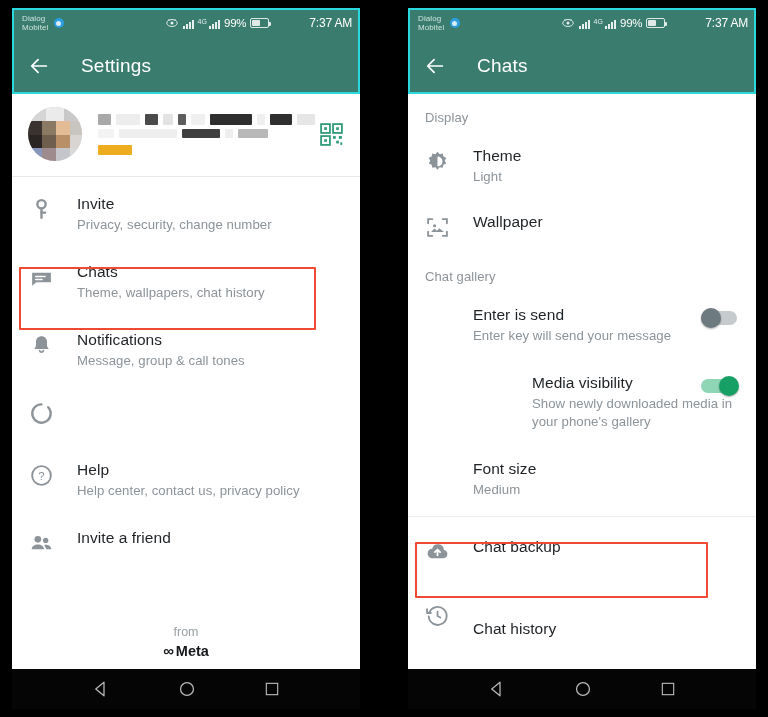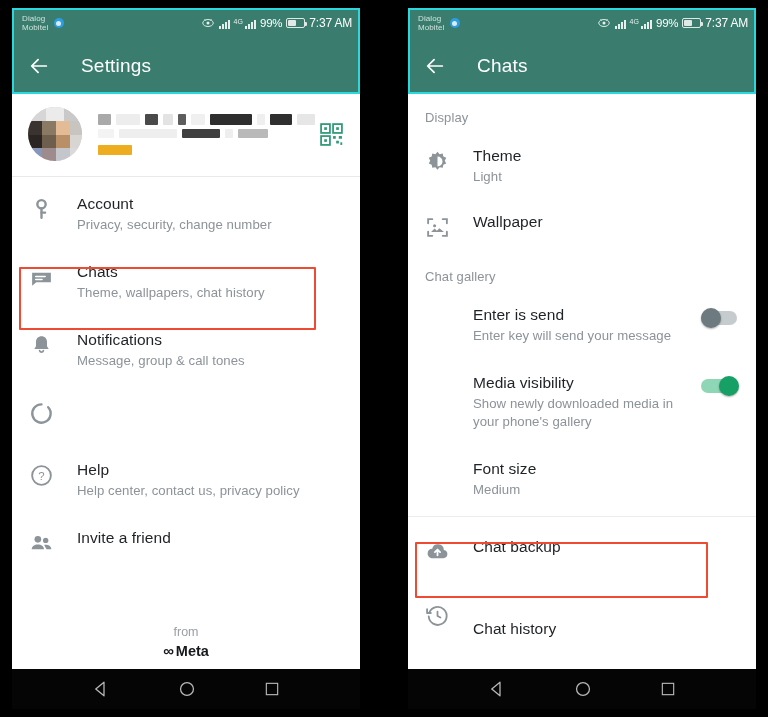--- a/index.html
+++ b/index.html
@@ -103,21 +103,21 @@
     position: relative;
     display: flex; align-items: center;
   }
   .battery::after {
     content:""; position:absolute; right:-3px; top:2.5px;
     width:2px; height:4px; background:#dfeae7; border-radius:0 1px 1px 0;
   }
   .battery .fill {
     height: 6px; width: 8px; margin-left: 1px; background: #dfeae7; border-radius:1px;
   }
-  .clock { font-size: 12px; letter-spacing: -.2px; }
+  .clock { font-size: 12px; letter-spacing: -.2px; margin-left: 36px; }
 
   
   .appbar {
     height: 56px;
     background: #3a7d6e;
     display: flex;
     align-items: center;
     padding-left: 16px;
   }
   .back-arrow { width: 22px; height: 22px; flex: none; }
@@ -158,20 +158,21 @@
   .divider { height:1px; background:#e9e9e9; margin:0 0 0 0; }
 
   
   .list { padding-top: 2px; }
   .row {
     display: flex;
     align-items: flex-start;
     padding: 13px 16px 13px 17px;
     min-height: 62px;
     position: relative;
+    justify-content: space-between;
   }
   .row .ic {
     width: 25px; height: 25px;
     flex: none;
     margin-top: 5px;
     color: #8d9499;
   }
   .row .txt { margin-left: 23px; flex: 1; padding-top: 2px; }
   .row .title {
     font-size: 15.5px; color: #1f2326; line-height: 20px; letter-spacing: .05px;
@@ -352,21 +353,21 @@
 
         <div class="list">
 
           <div class="row">
             <svg class="ic" viewBox="0 0 24 24">
               <circle cx="12" cy="7" r="4" fill="none" stroke="#8d9499" stroke-width="2.3"></circle>
               <path d="M12 11 V20" stroke="#8d9499" stroke-width="2.3" stroke-linecap="round"></path>
               <path d="M12 15 H15.5" stroke="#8d9499" stroke-width="2.2" stroke-linecap="round"></path>
             </svg>
             <div class="txt">
-              <div class="title">Account</div>
+              <div class="title">Invite</div>
               <div class="sub">Privacy, security, change number</div>
             </div>
           </div>
 
           <div class="row">
             <svg class="ic" viewBox="0 0 24 24">
               <path d="M3 7.5 h18 v9 h-14 l-4 3.5 z" fill="#8d9499"></path>
               <path d="M6.5 11 h9 M6.5 14 h6" stroke="#ffffff" stroke-width="1.5" stroke-linecap="round"></path>
             </svg>
             <div class="txt">

